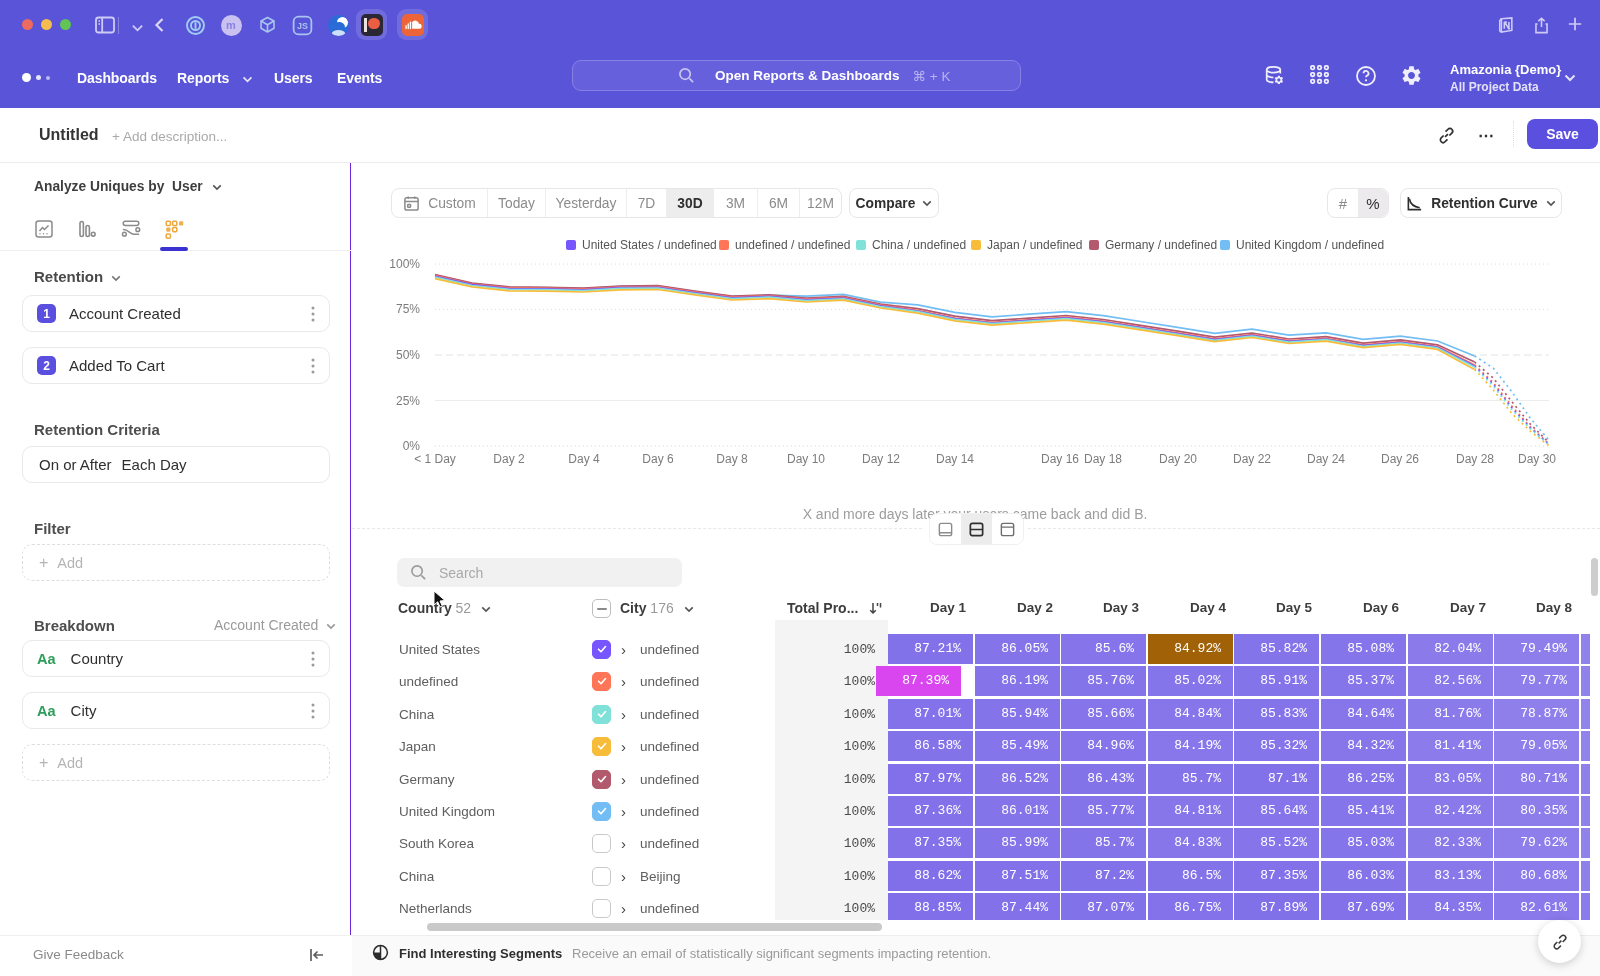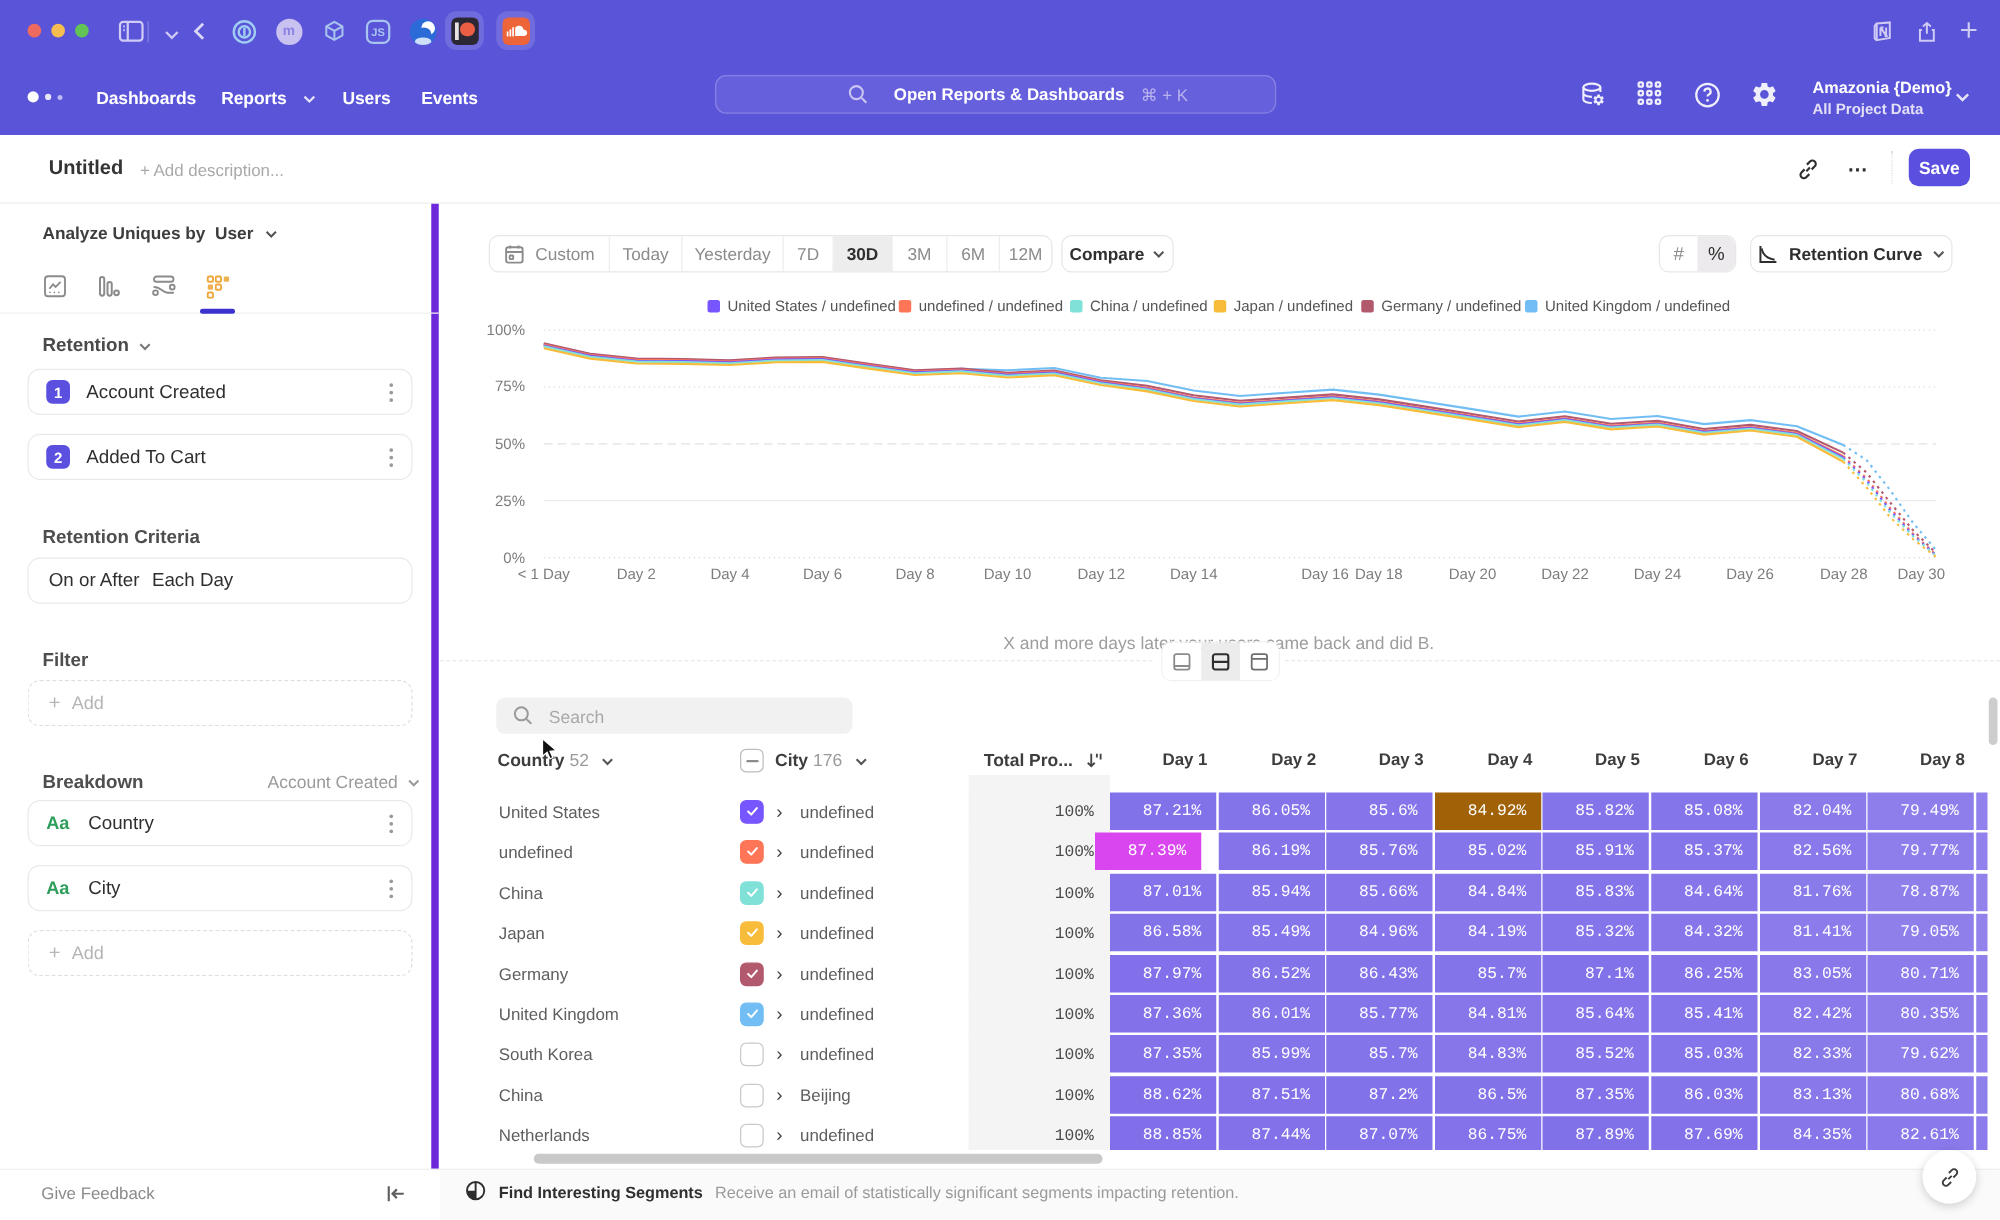--- a/index.html
+++ b/index.html
@@ -16,24 +16,24 @@
 
 
 .navlink { position:absolute; top:70px; color:#fff; font-size:14px; font-weight:600; letter-spacing:-0.1px; }
 #navsearch { position:absolute; left:572px; top:60px; width:449px; height:31px; border-radius:9px; background:#6760dd; border:1px solid #8781e6; color:#fff; font-size:13.5px; font-weight:600; display:flex; align-items:center; }
 .nicon { position:absolute; top:64px; width:24px; height:24px; color:#efeefb; }
 
 
 #hdr { position:absolute; top:108px; left:0; width:1600px; height:55px; background:#fff; border-bottom:1px solid #ececec; }
 #hdr .title { position:absolute; left:39px; top:18px; font-size:16px; font-weight:700; color:#343434; }
 #hdr .desc { position:absolute; left:112px; top:21px; font-size:13.5px; color:#a9a9a9; }
-#savebtn { position:absolute; left:1527px; top:11px; width:49px; height:30px; background:#5a4fdf; border-radius:8px; color:#fff; font-size:14px; font-weight:600; display:flex; align-items:center; justify-content:center; }
-
-
-#sidebar { position:absolute; top:163px; left:0; width:351px; height:813px; background:#fff; border-right:6px solid #6d28d9; }
+#savebtn { position:absolute; left:1527px; top:11px; width:71px; height:30px; background:#5a4fdf; border-radius:8px; color:#fff; font-size:14px; font-weight:600; display:flex; align-items:center; justify-content:center; }
+
+
+#sidebar { position:absolute; top:163px; left:0; width:351px; height:813px; background:#fff; border-right:1px solid #6d28d9; }
 .sb-sec { position:absolute; left:34px; font-size:15px; font-weight:700; color:#4e4e4e; }
 .sb-card { position:absolute; left:22px; width:308px; height:37px; border:1px solid #e9e9e9; border-radius:10px; background:#fff; display:flex; align-items:center; }
 .sb-badge { width:19px; height:19px; border-radius:5px; background:#5a4fdf; color:#fff; font-size:12px; font-weight:700; display:flex; align-items:center; justify-content:center; margin-left:14px; }
 .sb-card .lbl { margin-left:13px; font-size:15px; color:#2f2f2f; }
 .vdots { position:absolute; right:14px; top:50%; transform:translateY(-50%); color:#9a9a9a; }
 .sb-add { position:absolute; left:22px; width:308px; height:37px; border:1px dashed #dedede; border-radius:10px; color:#b5b5b5; font-size:14.5px; display:flex; align-items:center; }
 .aa { color:#2e9e5b; font-weight:700; font-size:14.5px; margin-left:14px; }
 
 
 #main { position:absolute; top:163px; left:352px; width:1248px; height:813px; background:#fff; }

